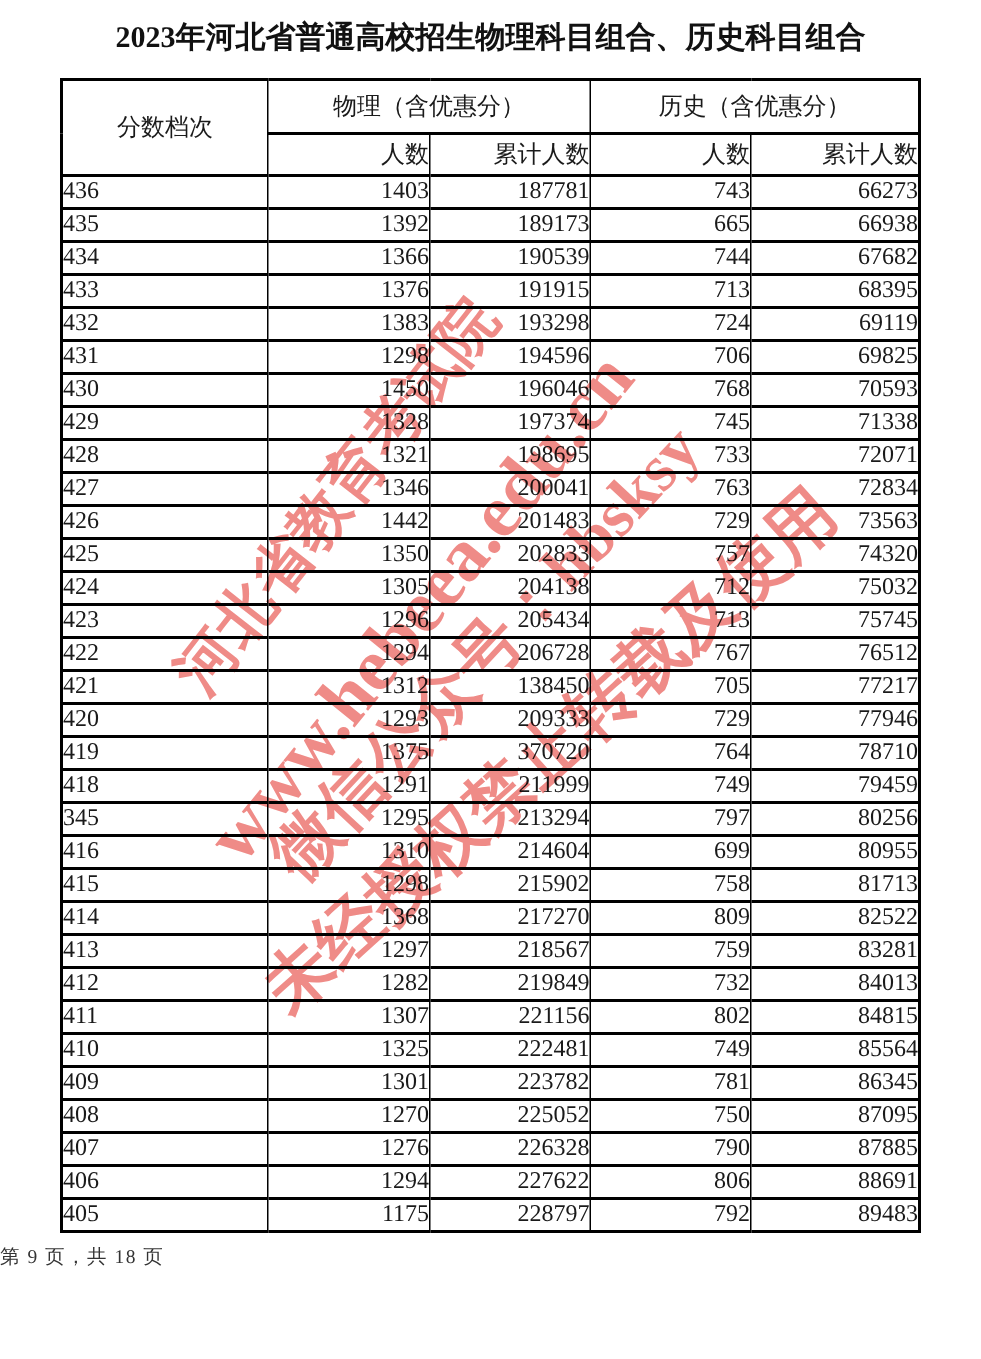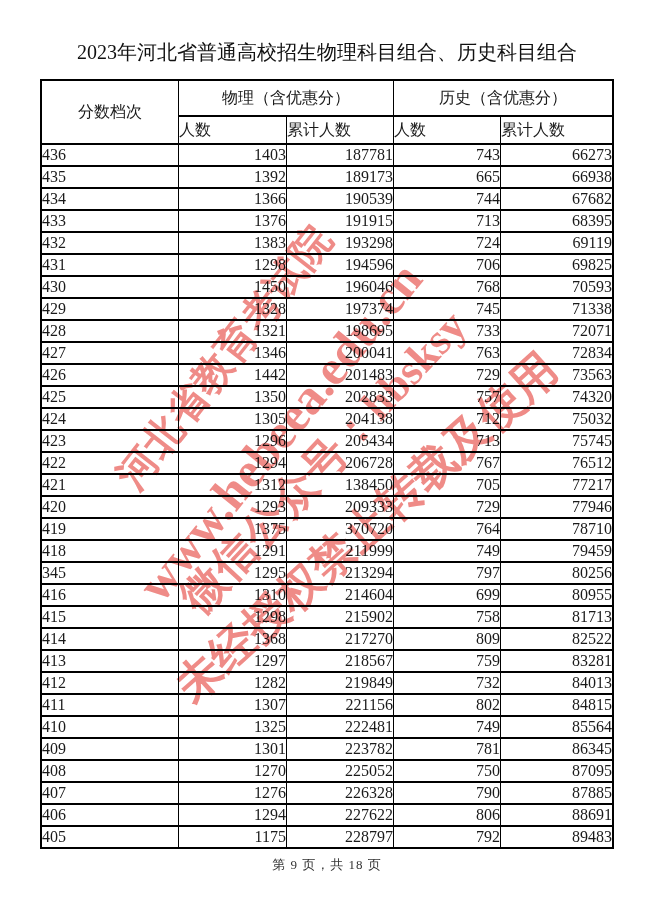--- a/index.html
+++ b/index.html
@@ -3,47 +3,47 @@
 <meta charset="utf-8">
 <style>
   html,body{margin:0;padding:0;}
   body{
     width:654px;height:906px;background:#ffffff;overflow:hidden;position:relative;
     font-family:"Liberation Serif","DejaVu Serif",serif;color:#1a1a1a;
   }
   .page{position:relative;width:654px;height:906px;}
 
   .title{
-    margin-top:39px;text-align:center;font-weight:normal;
+    margin-top:12px;text-align:center;font-weight:bold;
     font-size:20px;line-height:27px;color:#111;
   }
 
   table.score-table{
     border-collapse:collapse;margin:13px auto 0 auto;table-layout:fixed;
     border:2px solid #000;
   }
   table.score-table th, table.score-table td{
     border-left:1px solid #000;border-right:1px solid #000;
     border-top:2px solid #000;border-bottom:2px solid #000;
     font-weight:normal;font-size:16px;padding:0;white-space:nowrap;
     overflow:hidden;
   }
   th.c-score{width:136px;margin-left:40px;}
   th.c-n1{width:107px;}
   th.c-c1{width:106px;}
   th.c-n2{width:106px;}
   th.c-c2{width:111px;}
   tr.h1 th{height:34px;text-align:center;}
-  tr.h2 th{height:26px;text-align:left;}
+  tr.h2 th{height:26px;text-align:right;}
   tbody td{height:20px;}
   td.center{text-align:left;}
   td.num{text-align:right;padding-right:13px;}
 
   .footer{
-    margin-top:7px;text-align:center;font-size:13px;color:#333;letter-spacing:1px;
+    margin-top:7px;text-align:left;font-size:13px;color:#333;letter-spacing:1px;
   }
 
   .watermark{
     position:absolute;left:0;top:0;width:654px;height:906px;
     pointer-events:none;mix-blend-mode:multiply;
   }
   .wm{
     position:absolute;white-space:nowrap;line-height:1;color:#ef8b87;
     transform-origin:0 50%;font-weight:bold;
   }

